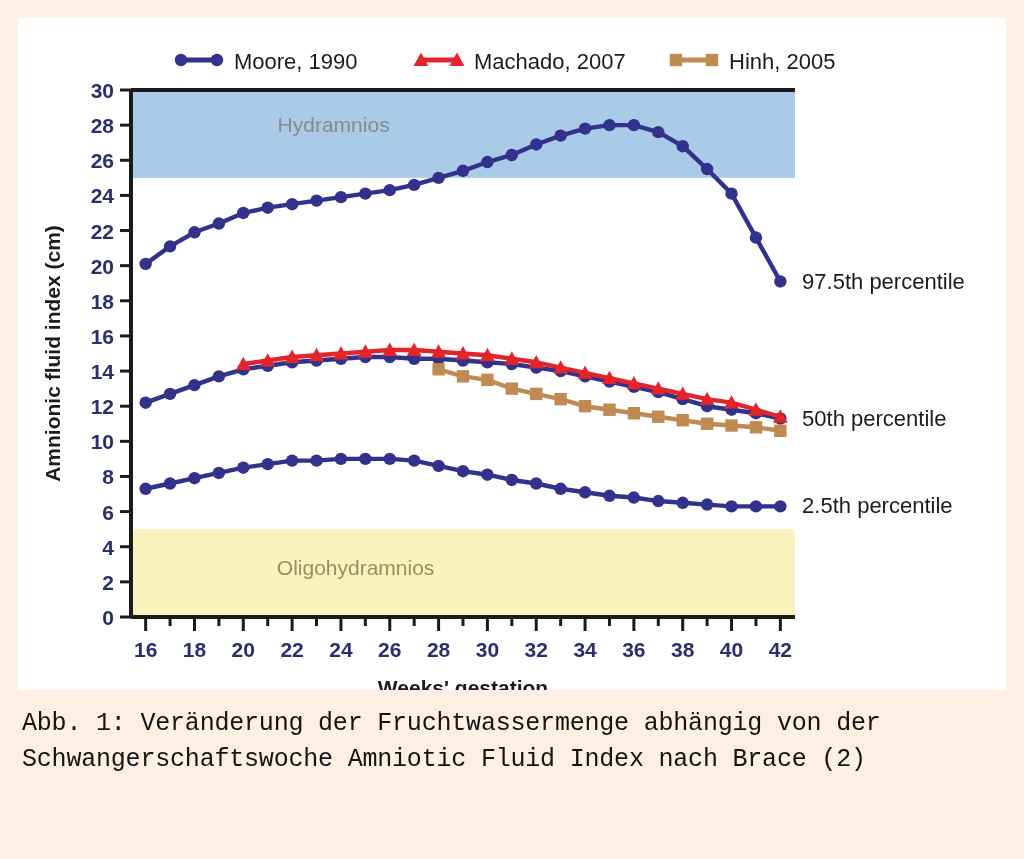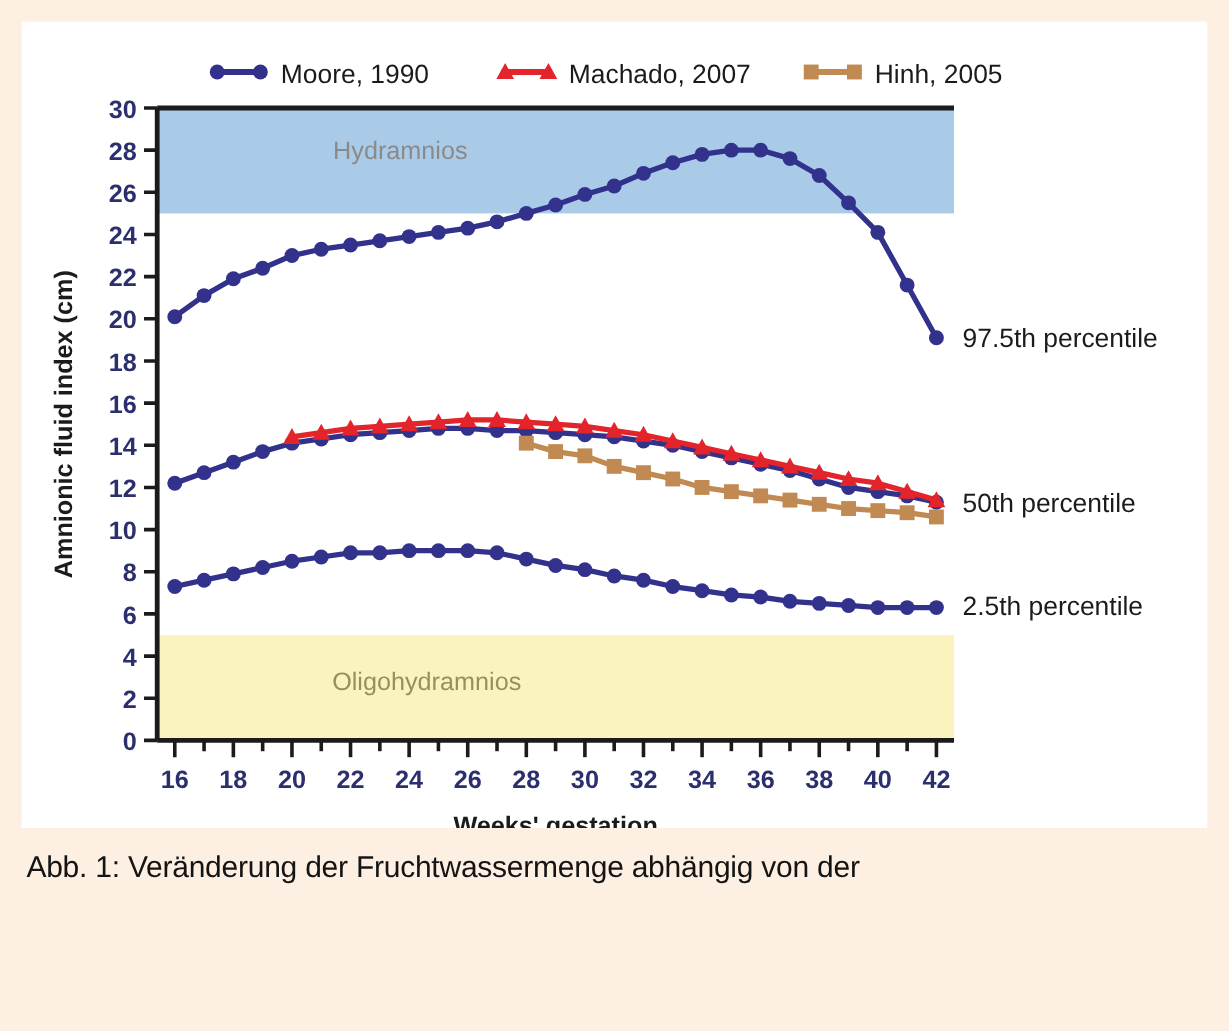--- a/index.html
+++ b/index.html
@@ -23,21 +23,21 @@
   .tick-label{font-size:21px;font-weight:bold;fill:#2b2f6e;}
   .axis-title{font-size:21px;font-weight:bold;fill:#1b1b1b;}
   .legend-label{font-size:22px;fill:#1b1b1b;}
   .band-label{font-size:21px;fill:#8a8a8a;}
   .band-label-olig{font-size:21px;fill:#9b8e5e;}
   .pct-label{font-size:22px;fill:#1b1b1b;}
 
   .caption{
     position:absolute;left:22px;top:706px;width:900px;
     font-size:25px;line-height:1.42;color:#141414;
-    font-family:Liberation Sans, sans-serif;
+    font-family:Liberation Mono, monospace;
     letter-spacing:-0.2px;
   }
 </style>
 </head>
 <body>
 
 <div id="page">
 
   <div id="chart-panel">
     <svg id="chart-svg" viewBox="0 0 988 672">
@@ -276,15 +276,16 @@
           <line x1="655" y1="42" x2="697" y2="42" stroke="#c08a52" stroke-width="5"></line>
           <rect x="651.8" y="35.8" width="12.4" height="12.4" fill="#c08a52"></rect>
           <rect x="687.8" y="35.8" width="12.4" height="12.4" fill="#c08a52"></rect>
         </g>
         <text x="711" y="51" text-anchor="start" class="legend-label">Hinh, 2005</text>
       </svg>
   </div>
 
   <div class="caption">
     <div>Abb. 1: Veränderung der Fruchtwassermenge abhängig von der</div>
+    <div>Schwangerschaftswoche Amniotic Fluid Index nach Brace (2)</div>
   </div>
 
 </div>
 
 </body></html>

